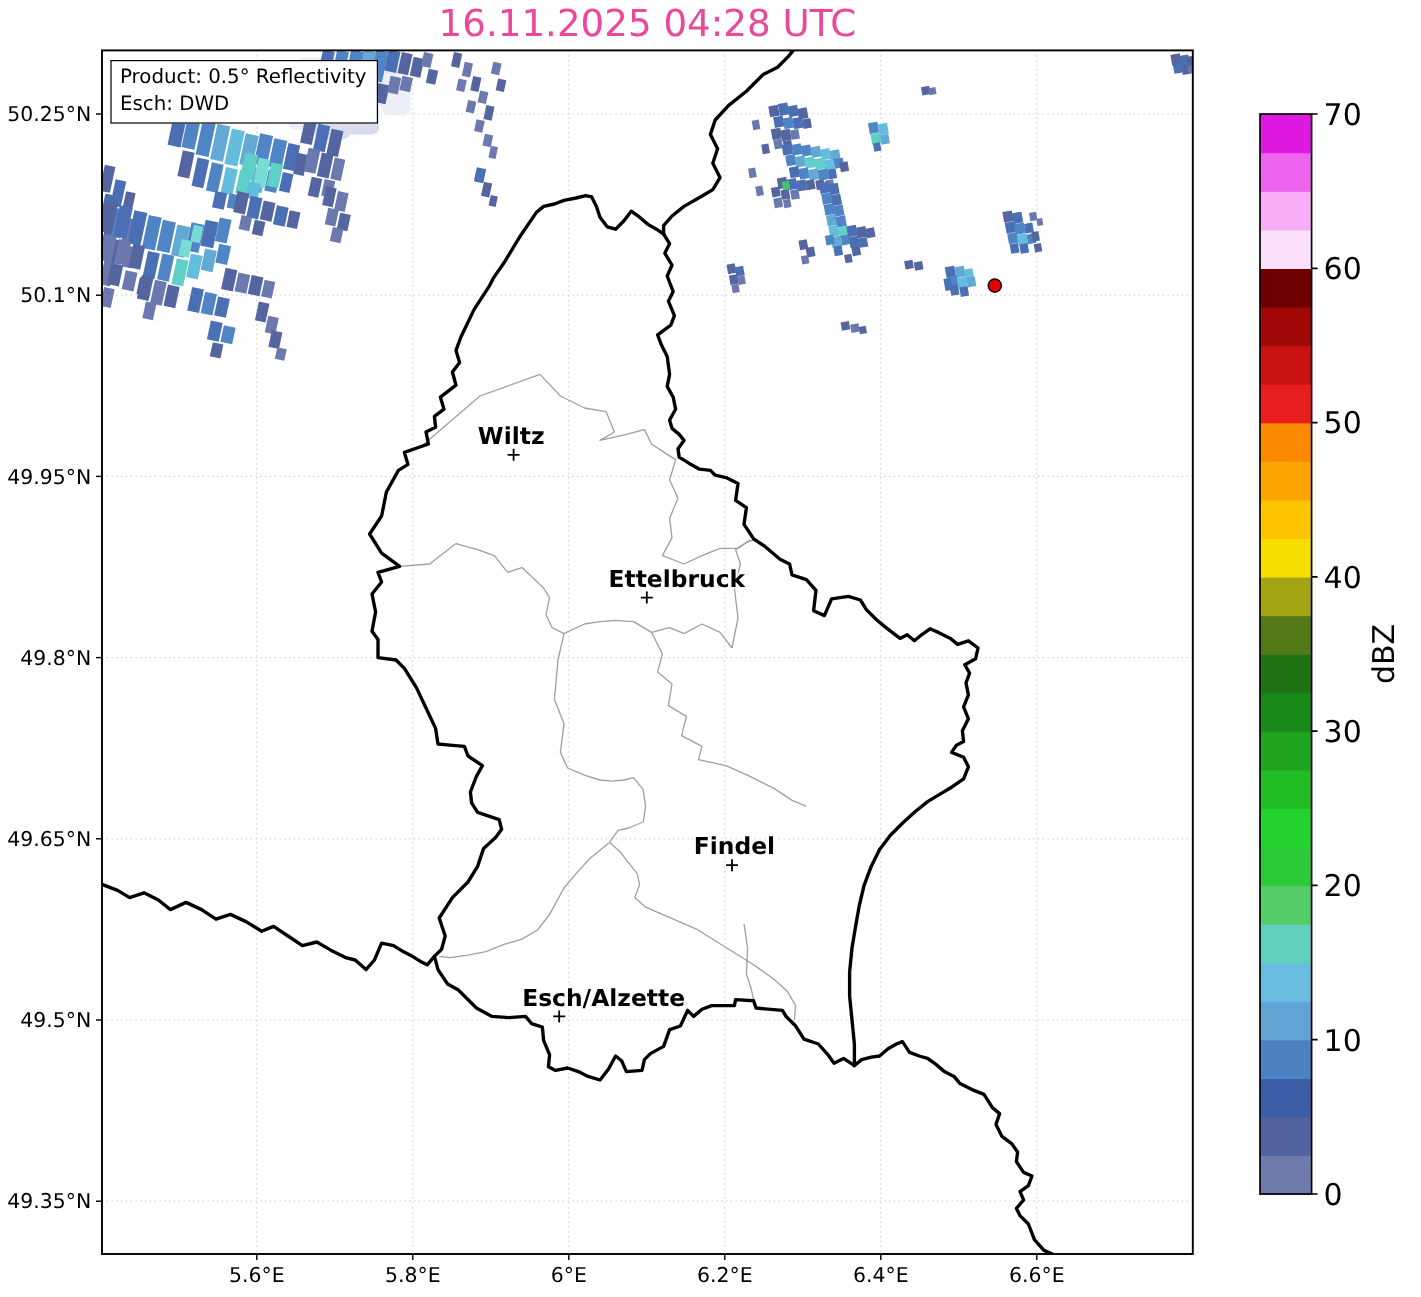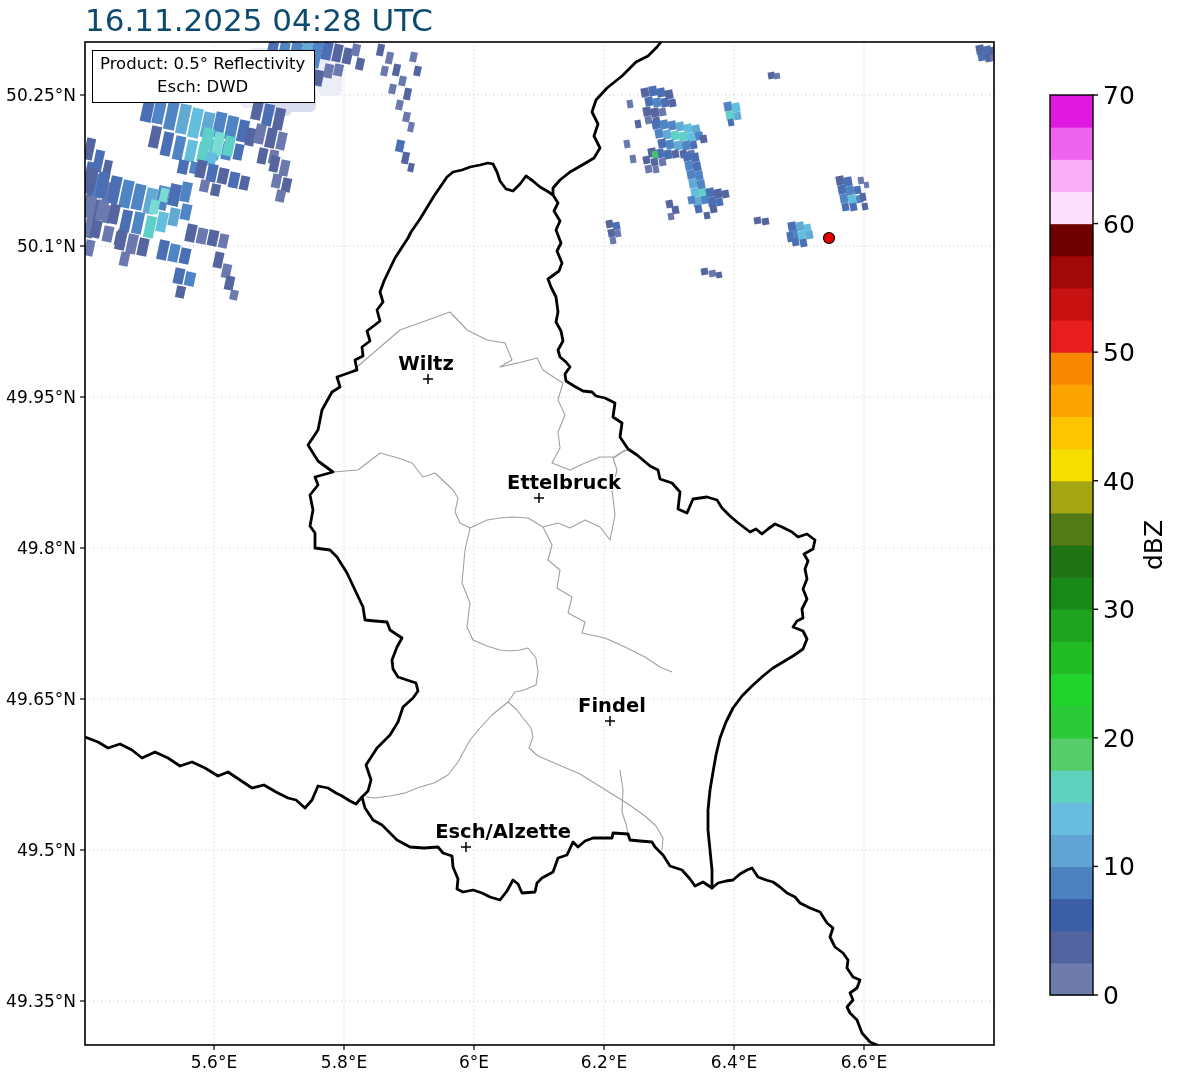--- a/index.html
+++ b/index.html
@@ -1,22 +1,22 @@
 <!DOCTYPE html>
 <html><head>
 <meta charset="utf-8">
 <style>
   html,body{margin:0;padding:0;background:#ffffff;}
   #stage{position:relative;width:1184px;height:1081px;background:#ffffff;overflow:hidden;
          font-family:"DejaVu Sans","Liberation Sans",sans-serif;}
   #map-svg{position:absolute;left:0;top:0;}
-  .title{position:absolute;left:85px;top:2px;width:909px;
-         font-size:31px;color:#0c4a6e;white-space:nowrap;}
+  .title{position:absolute;left:85px;top:2px;width:909px;text-align:center;
+         font-size:31px;color:#ec4899;white-space:nowrap;}
   .infobox{position:absolute;left:92px;top:50px;background:#ffffff;border:1.5px solid #000;
-           padding:2px 9px 3px 7px;font-size:16.5px;line-height:1.38;color:#000;white-space:nowrap;text-align:center;}
+           padding:2px 9px 3px 7px;font-size:16.5px;line-height:1.38;color:#000;white-space:nowrap;}
 </style>
 </head>
 <body>
 
 <div id="stage">
   <svg id="map-svg" width="1184" height="1081">
       <defs>
         <clipPath id="plotclip">
           <rect x="85" y="42" width="909" height="1003"></rect>
         </clipPath>

